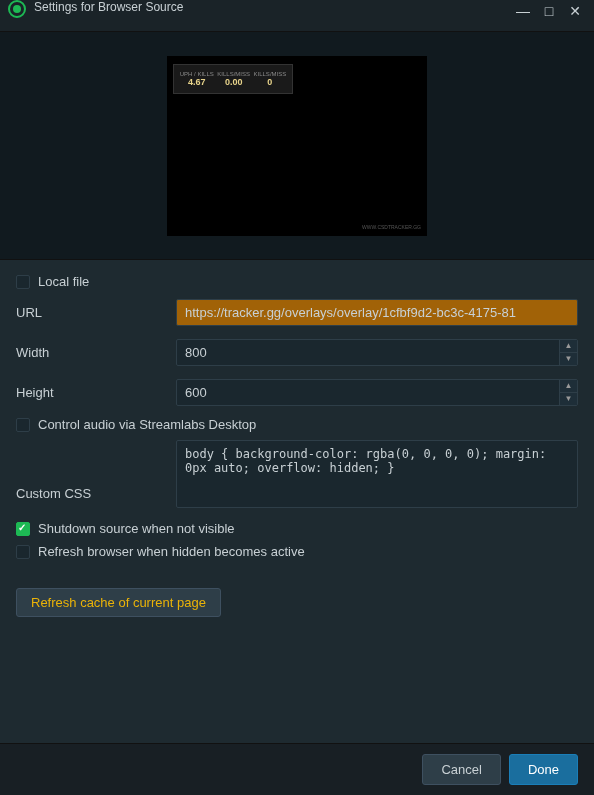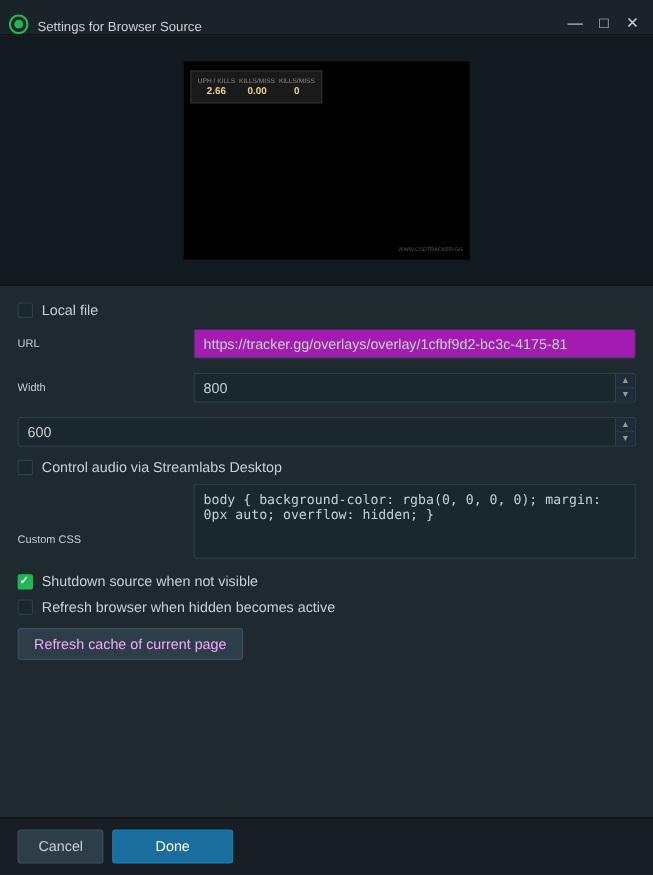--- a/index.html
+++ b/index.html
@@ -11,21 +11,21 @@
       font-size: 13px;
       color: #c8d0d4;
       overflow: hidden;
     }
 
     
     .title-bar {
       background: #1a2328;
       height: 32px;
       display: flex;
-      align-items: flex-end;
+      align-items: flex-start;
       padding: 0 8px;
       border-bottom: 1px solid #111;
       user-select: none;
     }
     .title-bar-icon {
       width: 18px;
       height: 18px;
       margin-right: 8px;
       flex-shrink: 0;
     }
@@ -113,41 +113,41 @@
 
     
     .form-row {
       display: flex;
       align-items: center;
       margin-bottom: 10px;
       min-height: 30px;
     }
     .form-label {
       width: 160px;
-      font-size: 10px;
+      font-size: 13px;
       color: #c8d0d4;
       flex-shrink: 0;
       padding-right: 8px;
     }
     .form-control {
       flex: 1;
     }
 
     
     .checkbox-row {
       display: flex;
       align-items: center;
       margin-bottom: 8px;
       padding-left: 0;
     }
 
     
     .text-input {
       width: 100%;
-      background: #a21caf;
+      background: #a16207;
       border: 1px solid #2e3e48;
       color: #c8d0d4;
       padding: 5px 8px;
       font-size: 13px;
       border-radius: 2px;
       outline: none;
     }
 
     .number-input-wrap {
       display: flex;
@@ -235,56 +235,57 @@
       font-family: monospace;
       border-radius: 2px;
       outline: none;
       resize: none;
     }
 
     
     .refresh-btn {
       background: #2e3e48;
       border: 1px solid #3e5060;
-      color: #f0abfc;
+      color: #eab308;
       padding: 6px 14px;
       font-size: 13px;
       cursor: pointer;
       border-radius: 3px;
-      margin-top: 4px;
+      margin-top: 21px;
     }
 
     
     .bottom-bar {
       position: absolute;
       bottom: 0;
       left: 0;
       right: 0;
       height: 52px;
       background: #181f24;
       border-top: 1px solid #111;
       display: flex;
       align-items: center;
+      justify-content: flex-end;
       padding: 0 16px;
       gap: 8px;
     }
     .btn-cancel {
       background: #2e3e48;
       border: 1px solid #3e5060;
       color: #c8d0d4;
       padding: 7px 18px;
       font-size: 13px;
       cursor: pointer;
       border-radius: 3px;
     }
     .btn-done {
       background: #1a6e9e;
       border: 1px solid #1a7eb8;
       color: #fff;
-      padding: 7px 38px;
+      padding: 7px 18px;
       font-size: 13px;
       cursor: pointer;
       border-radius: 3px;
       font-weight: 500;
     }
 
     .main-scroll {
       position: absolute;
       top: 32px;
       left: 0;
@@ -311,21 +312,21 @@
   </div>
 </div>
 
 <div class="main-scroll">
 
   <div class="preview-area">
     <div class="preview-inner">
       <div class="preview-overlay">
         <div class="overlay-cell">
           <span class="overlay-label">UPH / KILLS</span>
-          <span class="overlay-value">2.66</span>
+          <span class="overlay-value">4.67</span>
         </div>
         <div class="overlay-cell">
           <span class="overlay-label">KILLS/MISS</span>
           <span class="overlay-value">0.00</span>
         </div>
         <div class="overlay-cell">
           <span class="overlay-label">KILLS/MISS</span>
           <span class="overlay-value">0</span>
         </div>
       </div>
@@ -354,20 +355,21 @@
           <input type="number" class="number-input" value="800" style="">
           <div class="spin-btns">
             <button class="spin-btn">▲</button>
             <button class="spin-btn">▼</button>
           </div>
         </div>
       </div>
     </div>
 
     <div class="form-row">
+      <div class="form-label">Height</div>
       <div class="form-control">
         <div class="number-input-wrap">
           <input type="number" class="number-input" value="600" style="">
           <div class="spin-btns">
             <button class="spin-btn">▲</button>
             <button class="spin-btn">▼</button>
           </div>
         </div>
       </div>
     </div>

